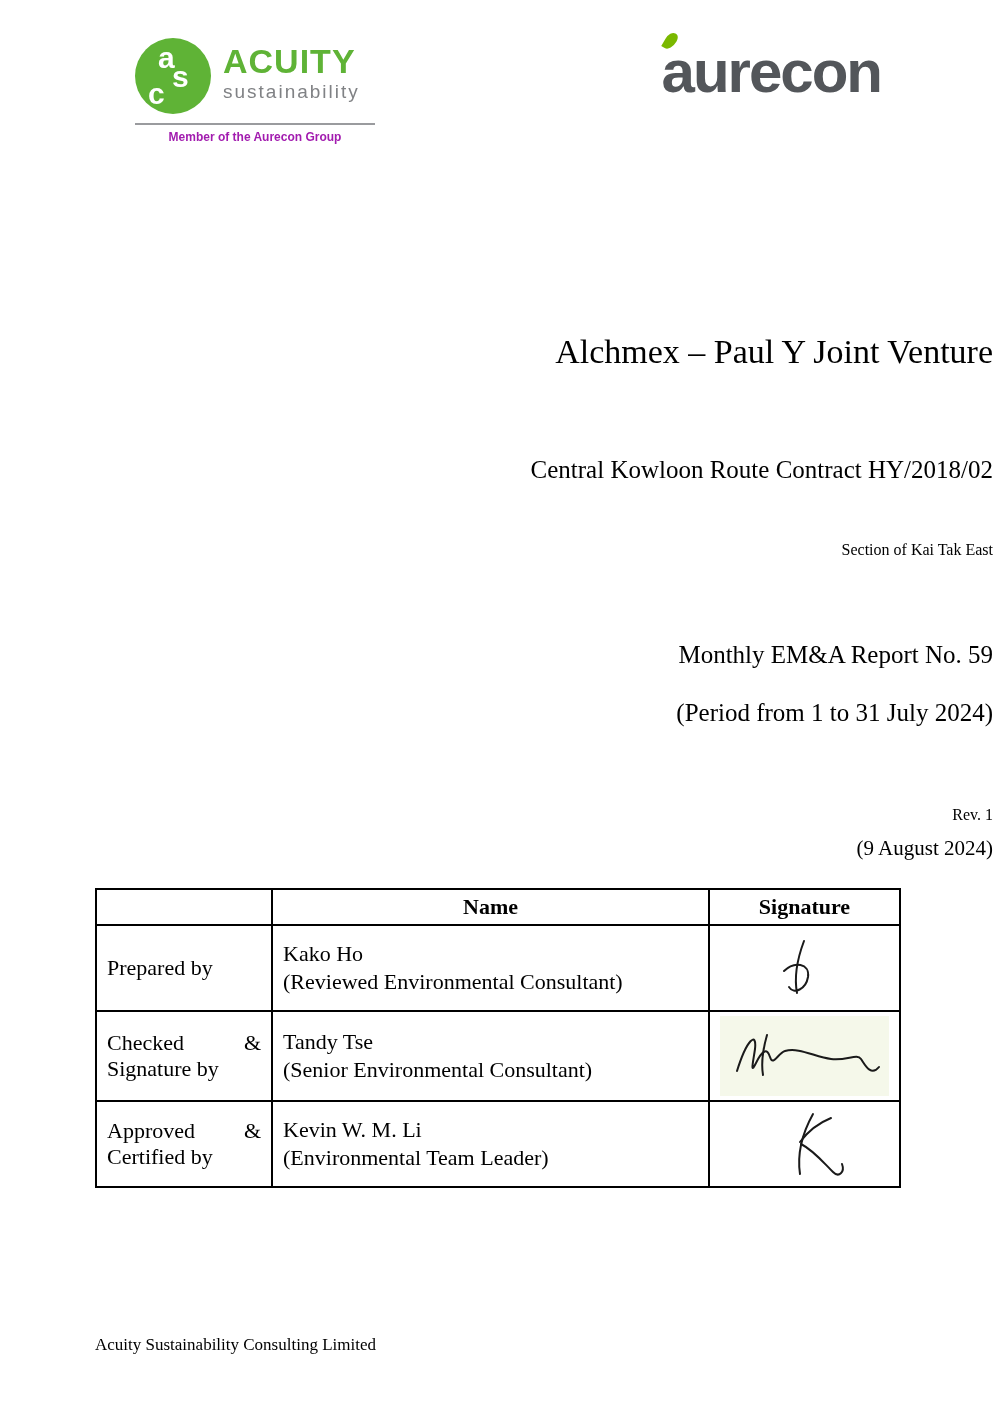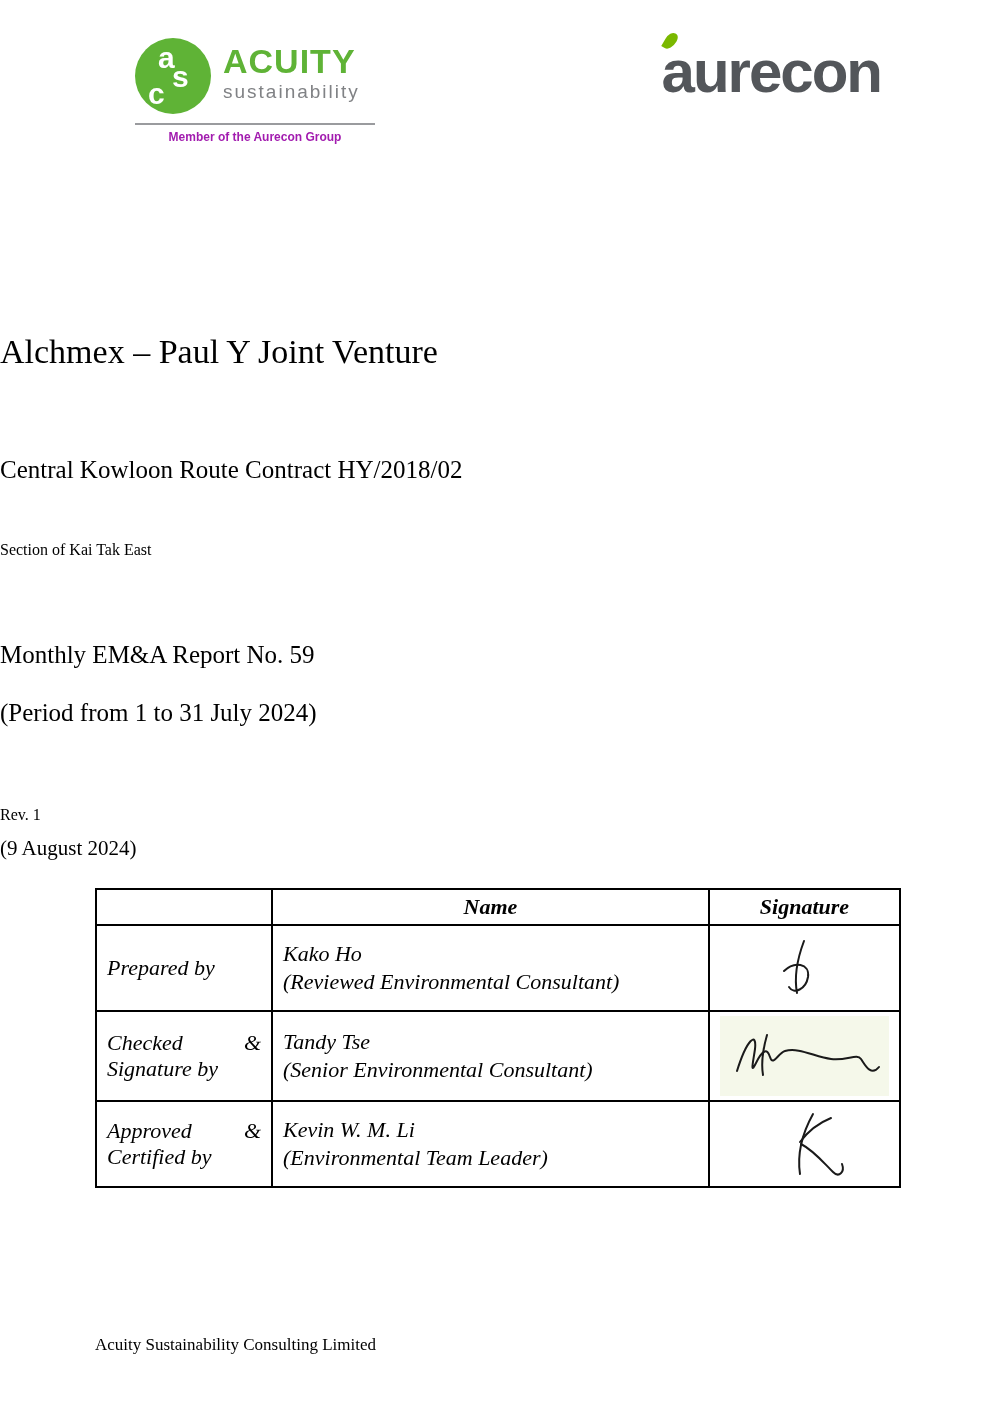--- a/index.html
+++ b/index.html
@@ -45,35 +45,35 @@
     font-family: "Liberation Sans", sans-serif; font-weight: bold;
     font-size: 60px; line-height: 1; color: #53565a; letter-spacing: -2px;
   }
   .aurecon-inner { position: relative; display: inline-block; }
   .aurecon-accent {
     position: absolute; left: 3px; top: -10px; width: 11px; height: 18px;
     background: #7ab800; border-radius: 60% 40% 70% 0; transform: rotate(30deg);
   }
 
   
-  .centered { position: absolute; left: 0; width: 100%; text-align: left; white-space: pre; }
+  .centered { position: absolute; left: 0; width: 100%; text-align: right; white-space: pre; }
   .main-title    { top: 333px; font-size: 34px; }
   .contract-line { top: 456px; font-size: 25px; }
   .section-line  { top: 541px; font-size: 16px; }
   .report-line   { top: 641px; font-size: 25px; }
   .period-line   { top: 699px; font-size: 25px; }
   .rev-line      { top: 806px; font-size: 16px; }
   .rev-date-line { top: 836px; font-size: 21px; }
 
   
   .signoff {
     position: absolute; left: 95px; top: 888px; width: 804px;
     border-collapse: collapse; font-size: 22px; table-layout: fixed;
   }
-  .signoff td, .signoff th { border: 2px solid #000; padding: 4px 10px; font-style: italic; }
+  .signoff td, .signoff th { border: 2px solid #000; padding: 4px 10px; }
   .signoff th { font-weight: bold; text-align: center; height: 34px; font-size: 22px; }
   .signoff td { height: 86px; vertical-align: middle; }
   .col-role { width: 176px; }
   .col-name { width: 437px; }
   .col-sig  { width: 191px; }
   .role-cell { padding-left: 10px; padding-right: 12px; }
   .role-split { display: flex; justify-content: space-between; }
   .name-cell { padding-left: 12px; line-height: 1.28; }
   .sig-cell { text-align: center; padding: 2px; }
   .sig-cell svg { display: inline-block; vertical-align: middle; }

